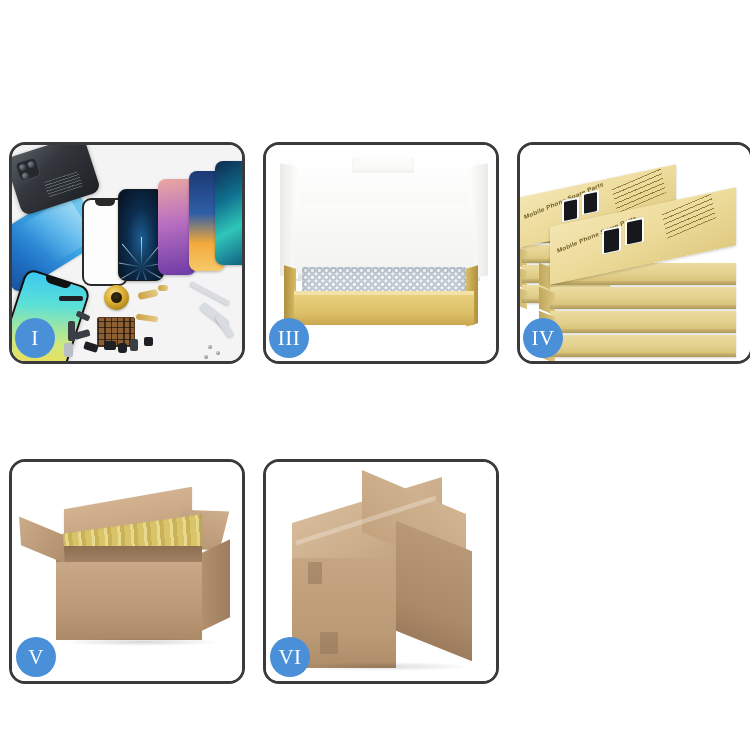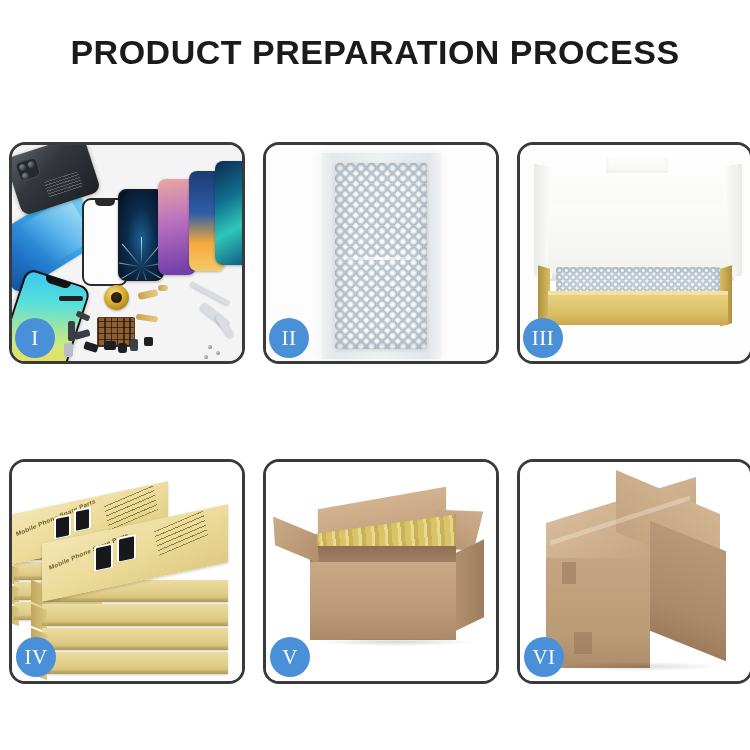--- a/index.html
+++ b/index.html
@@ -474,21 +474,20 @@
     position:absolute; left:34px; top:200px; width:170px; height:9px;
     background: radial-gradient(ellipse at center, rgba(0,0,0,.14), rgba(0,0,0,0) 72%);
   }
 </style>
 </head>
 <body>
 
 <div id="page">
 
   <div class="header">
-    <div class="title">PRODUCT PREPARATION PROCESS</div>
   </div>
 
   <div class="grid">
 
     <div class="panel">
       <div class="panel-stage">
         <div class="p1-bg"></div>
 
         <div class="ph p1-blue"></div>
         <div class="ph p1-glass"></div>
@@ -540,29 +539,20 @@
         <div class="screw" style="left:204px;top:206px;"></div>
         <div class="screw" style="left:192px;top:210px;"></div>
 
         <div class="p1-tool" style="left:176px;top:146px;width:44px;height:5px;transform:rotate(28deg)"></div>
         <div class="p1-tool" style="left:186px;top:166px;width:34px;height:9px;transform:rotate(38deg);border-radius:4px"></div>
         <div class="p1-tool" style="left:200px;top:178px;width:26px;height:7px;transform:rotate(55deg);border-radius:4px"></div>
       </div>
       <div class="badge">I</div>
     </div>
 
-    <div class="panel">
-      <div class="panel-stage">
-        <div class="p2-bg"></div>
-        <div class="p2-sheet"></div>
-        <div class="p2-wrap"></div>
-        <div class="p2-seam"></div>
-      </div>
-      <div class="badge">II</div>
-    </div>
 
     <div class="panel">
       <div class="panel-stage">
         <div class="p3-bg"></div>
         <div class="p3-lid"></div>
         <div class="p3-flapcenter"></div>
         <div class="p3-inner"></div>
         <div class="p3-sideL"></div>
         <div class="p3-sideR"></div>
         <div class="p3-wrapped"></div>

